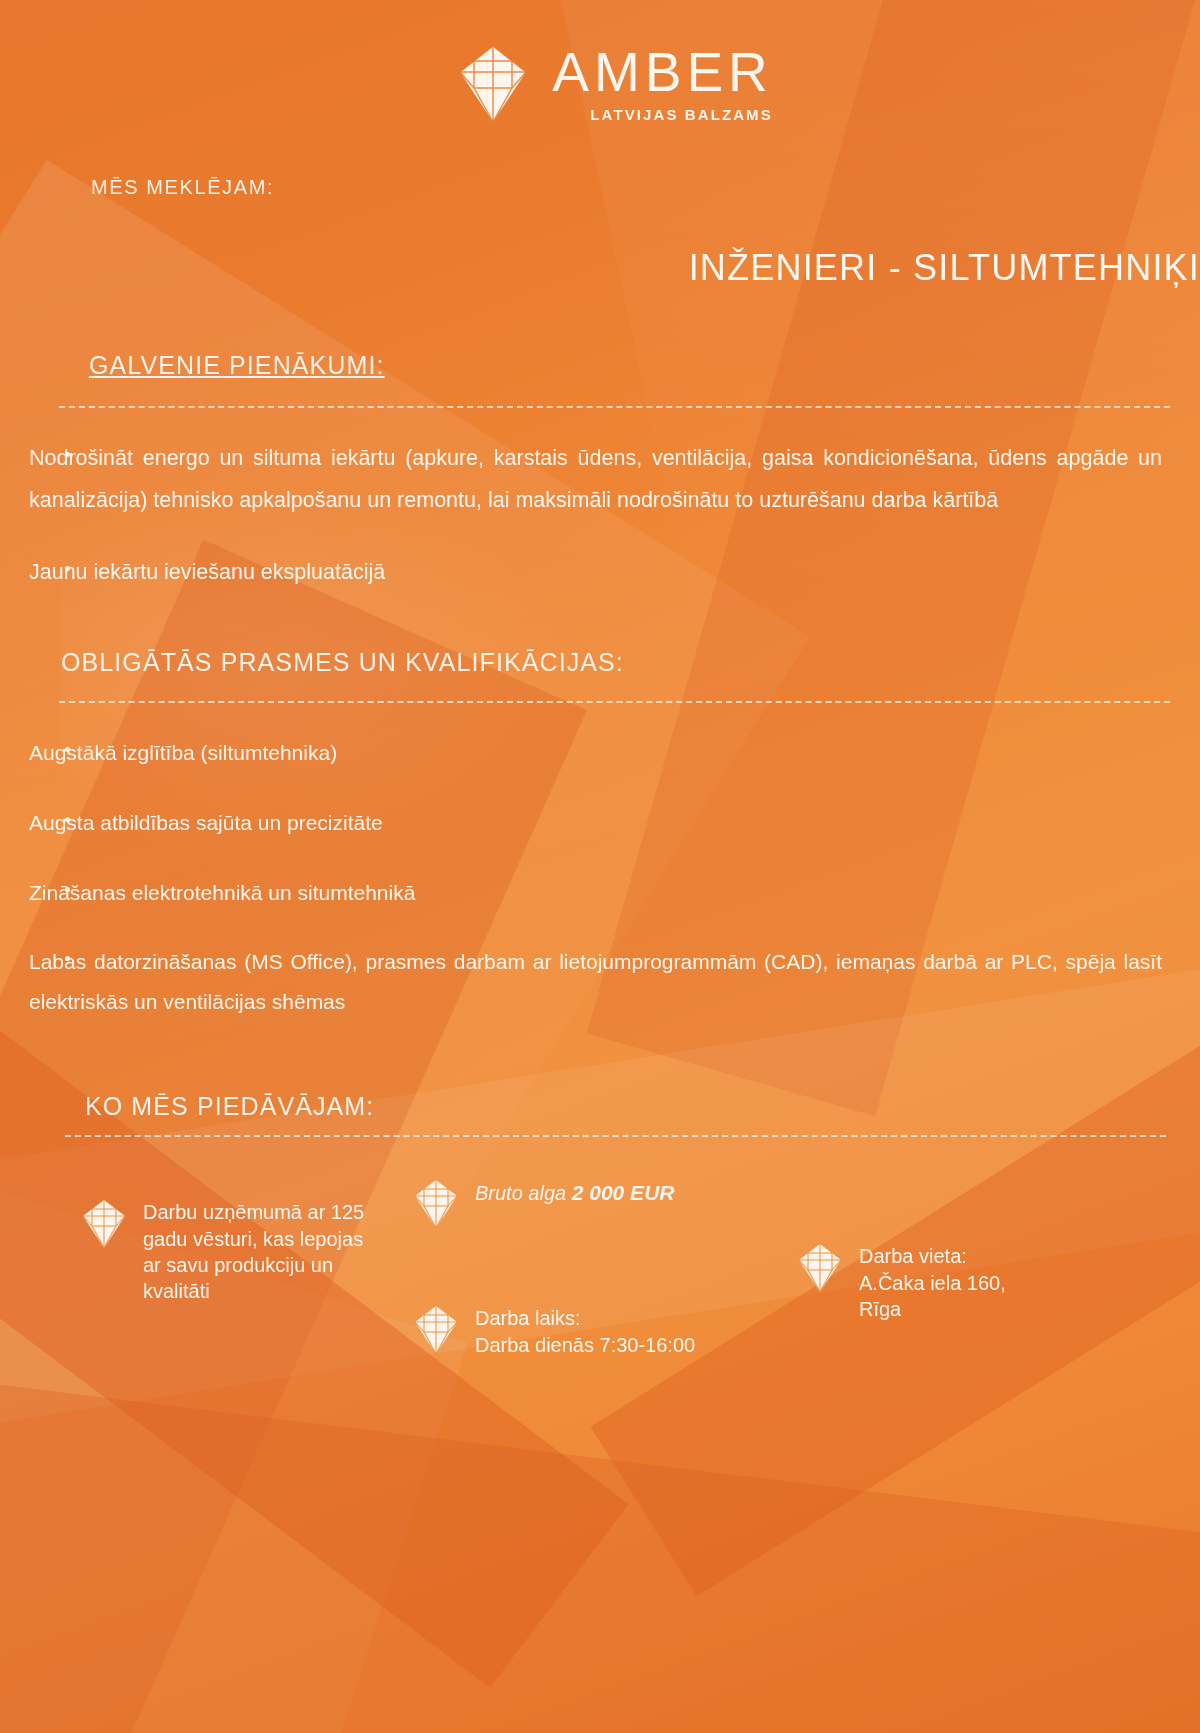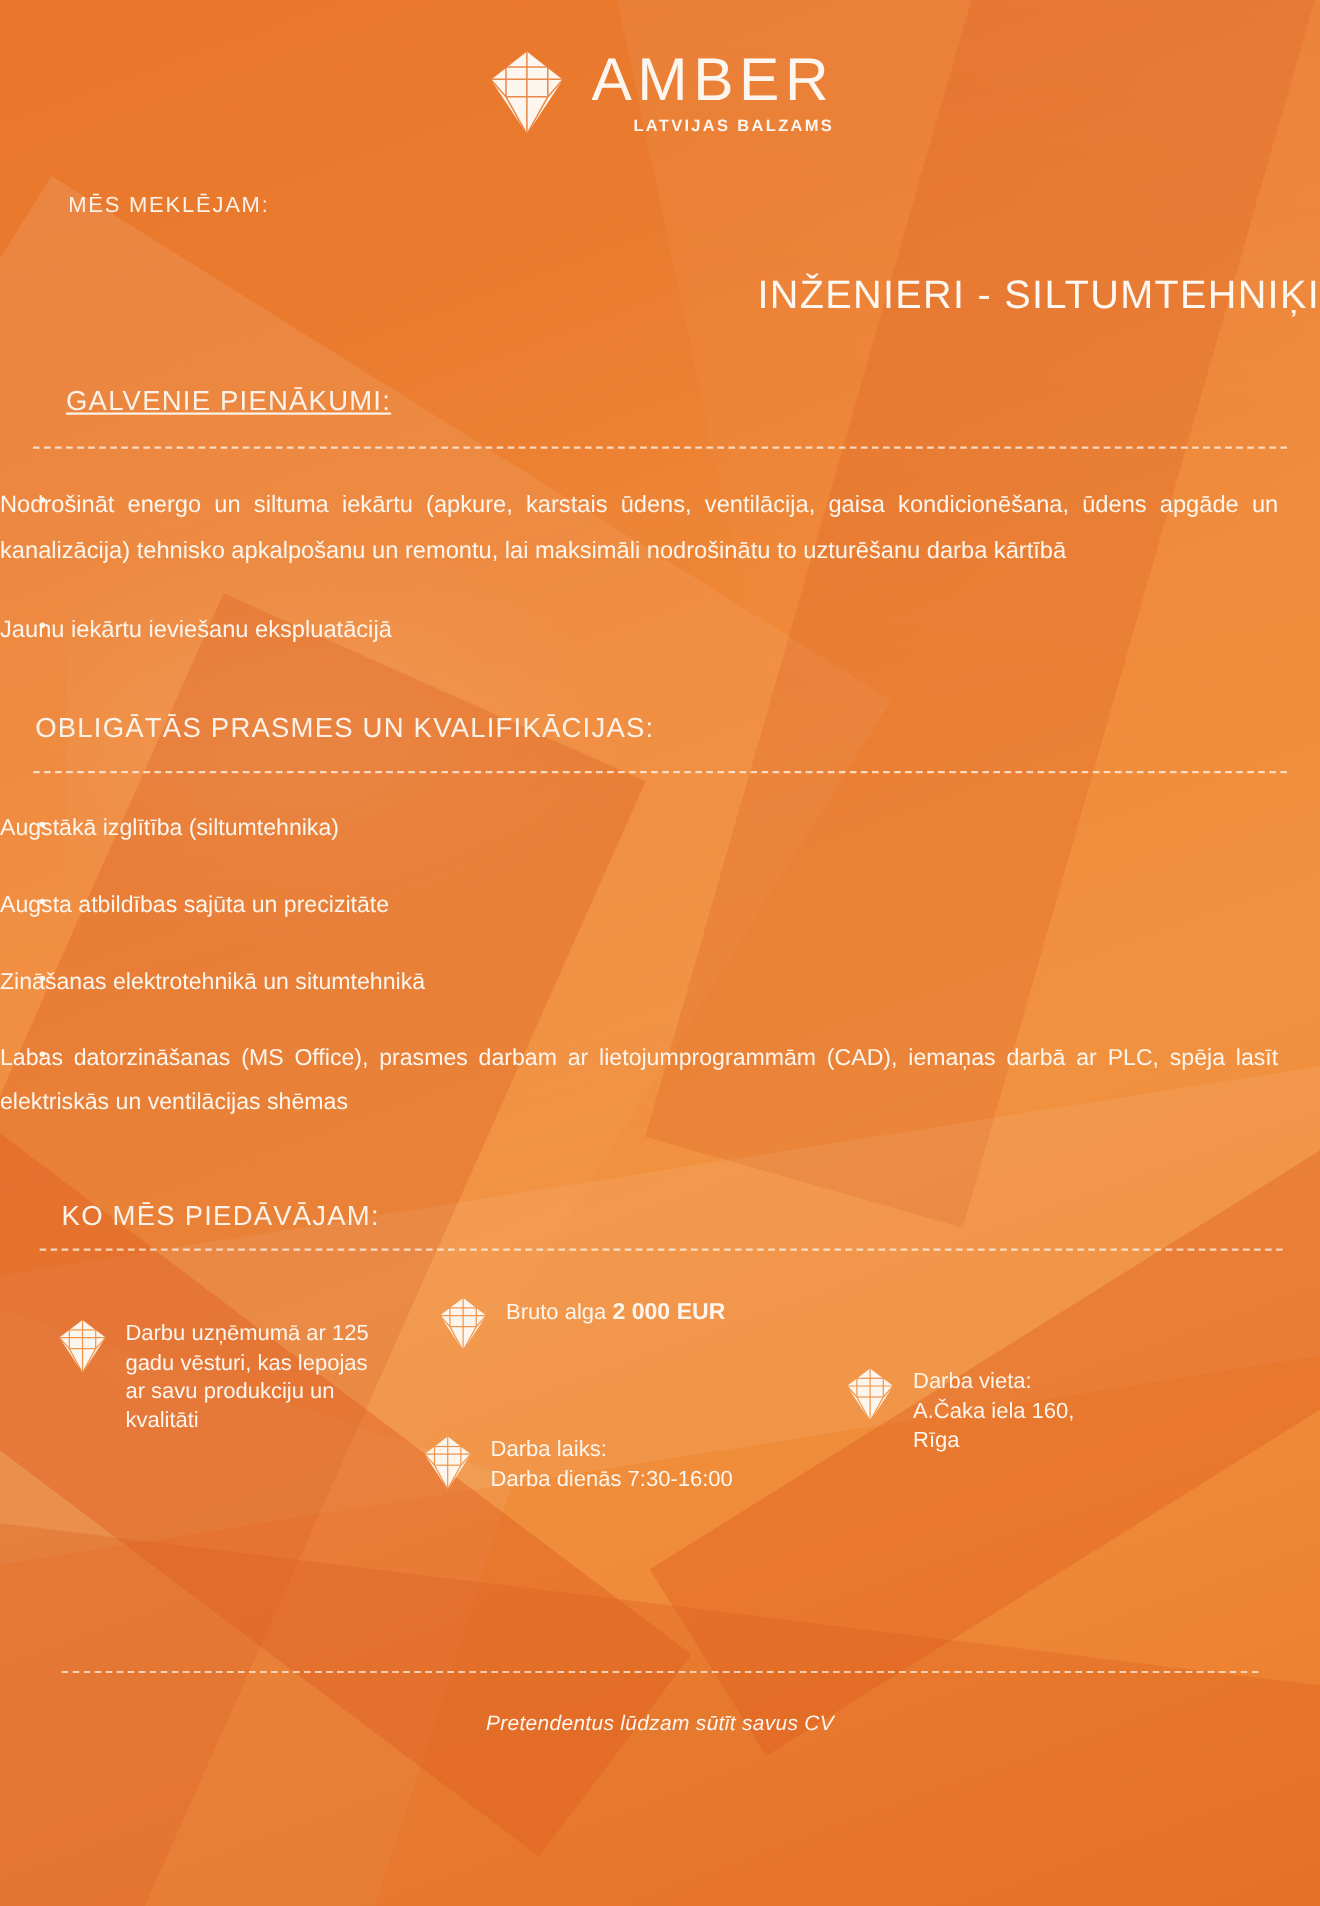--- a/index.html
+++ b/index.html
@@ -58,21 +58,21 @@
   .s9{ 
     top:480px;left:60px;width:520px;height:380px;
     background:radial-gradient(ellipse at 40% 50%,rgba(255,255,255,.09),rgba(255,255,255,0) 70%);
   }
   .s10{ 
     top:1250px;left:-120px;width:520px;height:520px;
     background:rgba(255,255,255,.06);
     transform:rotate(18deg);
   }
 
-  .content{position:relative;z-index:5;}
+  .content{position:relative;z-index:5;margin-left:29px;}
 
   
   .logo-row{display:flex;align-items:center;justify-content:center;padding-top:44px;}
   .logo-mark{width:74px;height:80px;margin-right:22px;}
   .logo-text-wrap{display:flex;flex-direction:column;align-items:flex-start;}
   .logo-word{
     font-size:55px;letter-spacing:5px;color:#fdf6ef;font-weight:400;
     line-height:1;font-family:"Liberation Sans", sans-serif;
   }
   .logo-sub{
@@ -122,21 +122,21 @@
   .quals{margin-top:14px;}
   .quals li{margin-top:22px;}
   .quals .b-txt{font-size:21px;line-height:1.9;}
 
   
   .offers{position:relative;height:260px;margin-top:34px;}
   .offer{position:absolute;display:flex;align-items:flex-start;}
   .offer .gem{width:46px;height:50px;flex:0 0 46px;margin-right:16px;}
   .offer .otext{color:#fdf6ee;font-size:20px;line-height:1.32;}
   .o1{left:52px;top:28px;width:300px;}
-  .o2{left:398px;top:8px;width:330px;}
+  .o2{left:384px;top:8px;width:330px;font-style:italic;}
   .o3{left:384px;top:134px;width:340px;}
   .o4{left:768px;top:72px;width:330px;}
   .salary{font-weight:700;font-size:21px;}
   .lbl{white-space:nowrap;}
 
   
   .footer-note{
     text-align:center;color:#fdf6ee;font-size:19px;font-style:italic;
     margin-top:36px;letter-spacing:.3px;
   }
@@ -320,19 +320,15 @@
         </span>
         <span class="otext">
           <span>Darba vieta:</span><br>
           <span>A.Čaka iela 160,</span><br>
           <span>Rīga</span>
         </span>
       </div>
 
     </div>
 
-    <div style="margin-top:88px">
-      <hr class="dashed bot">
-      <div class="footer-note">Pretendentus lūdzam sūtīt savus CV</div>
-    </div>
 
   </div>
 </div>
 
 </body></html>

